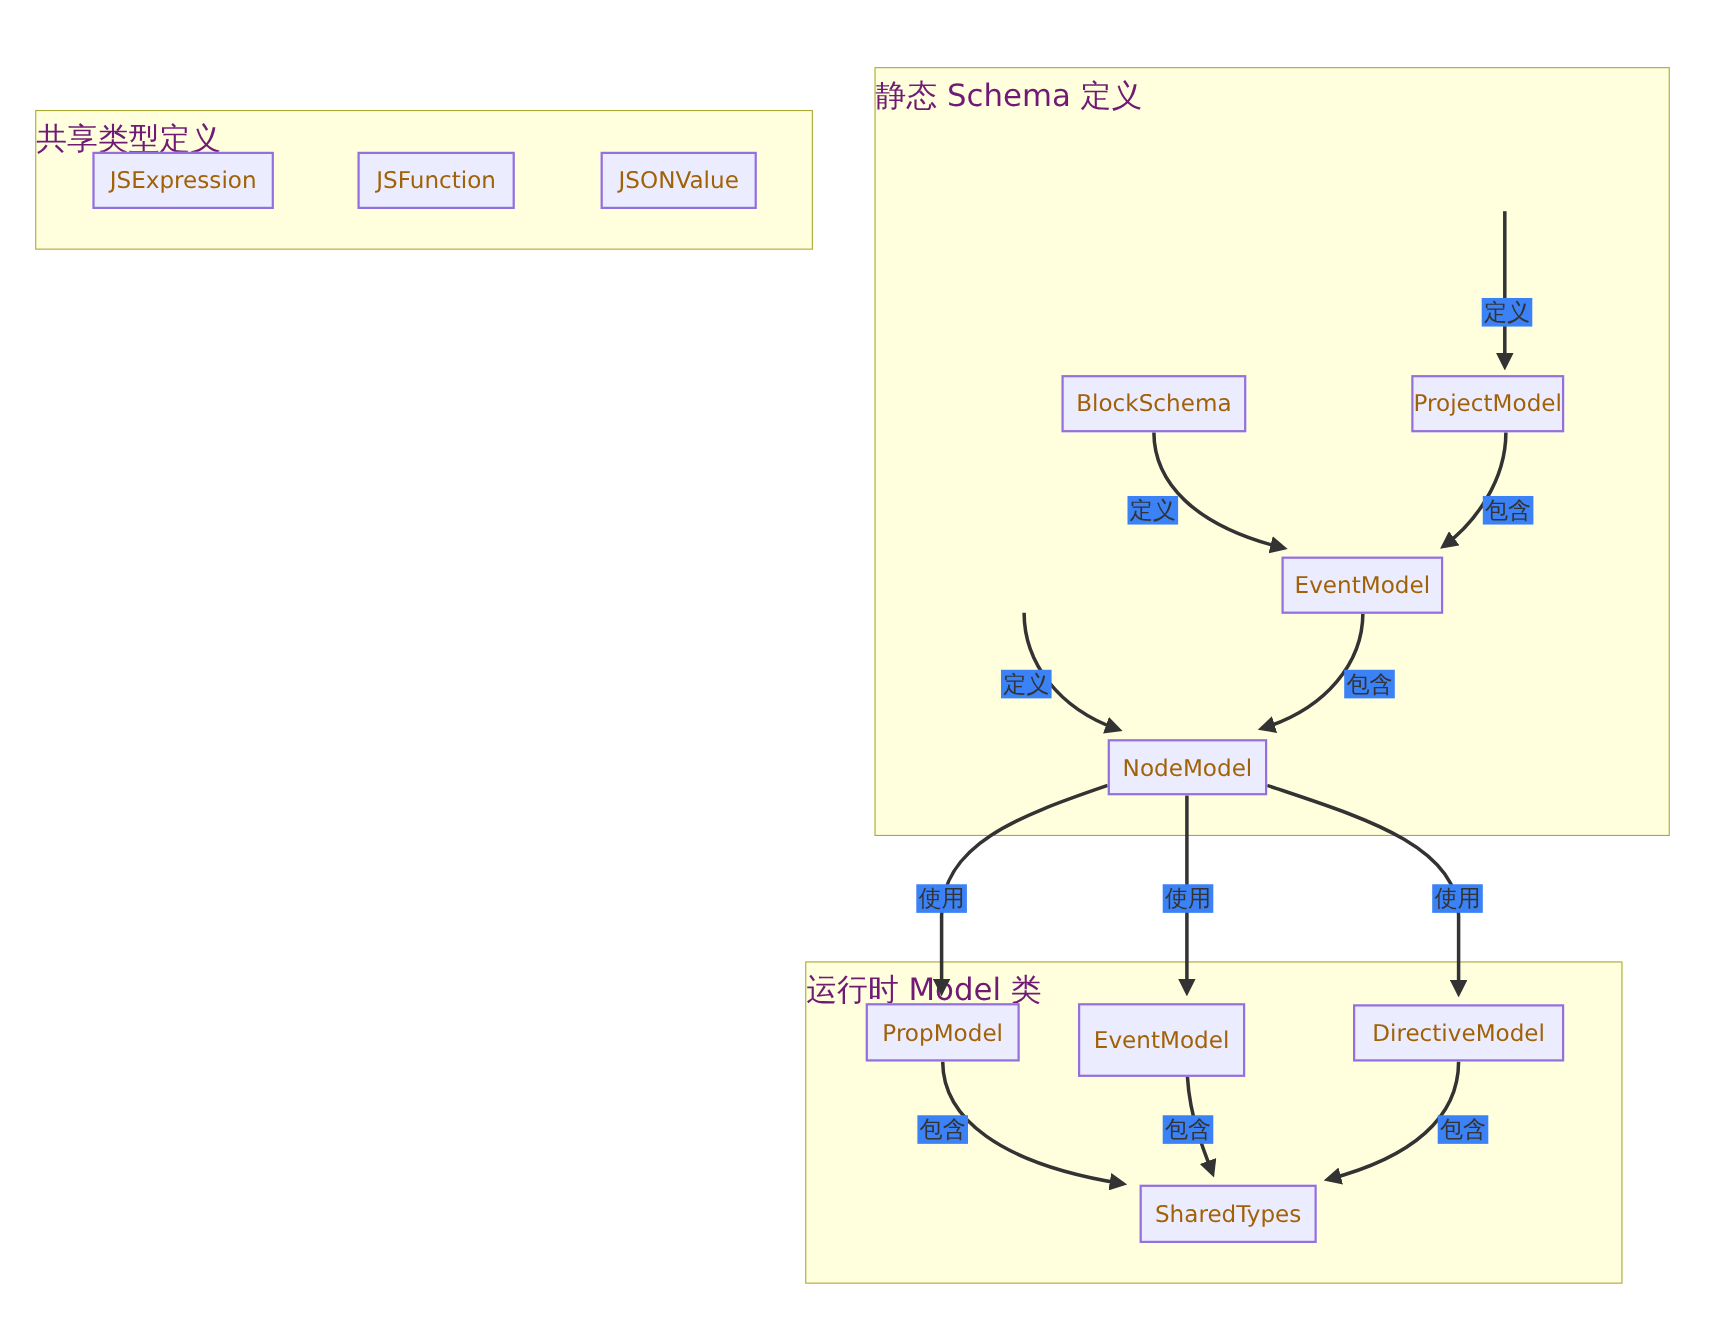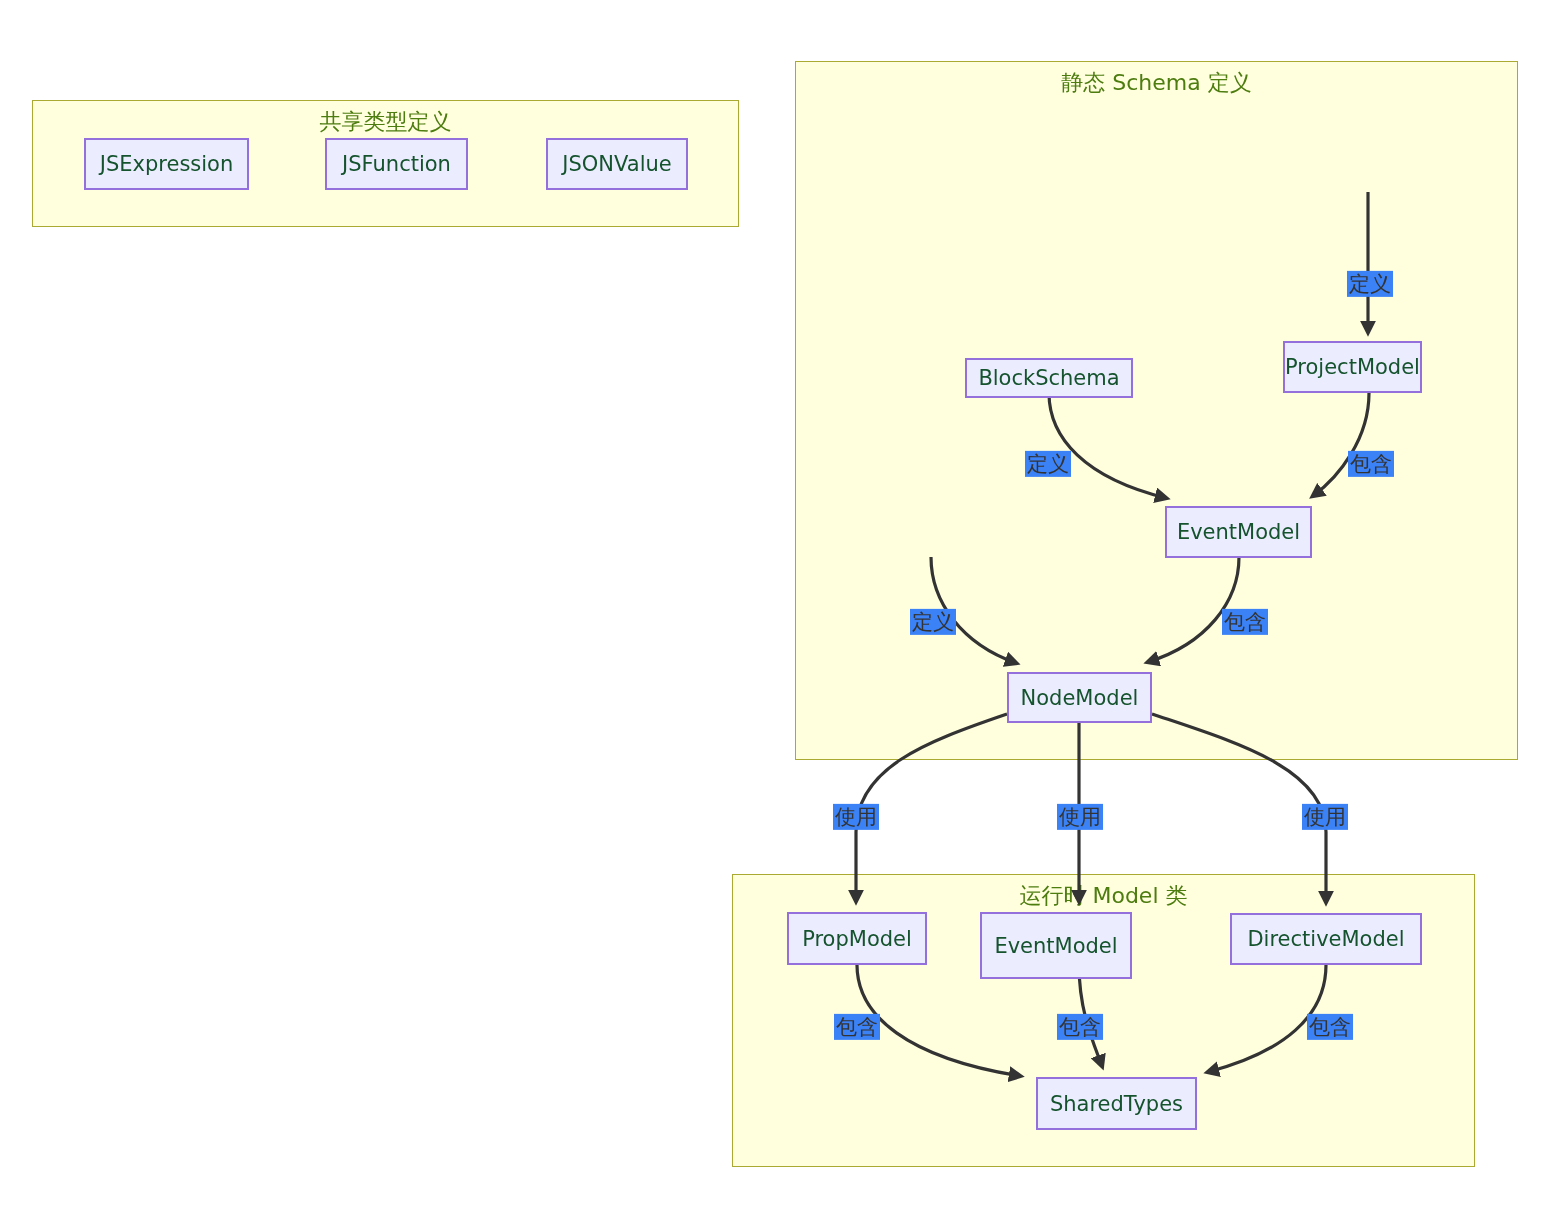--- a/index.html
+++ b/index.html
@@ -20,23 +20,23 @@
     background: #ffffde;
     border: 1.5px solid #aaaa33;
     box-sizing: border-box;
     z-index: 1;
   }
   .cluster-title {
     position: absolute;
     top: 6px;
     left: 0;
     width: 100%;
-    text-align: center;
-    font-size: 22px;
-    color: #4d7c0f;
+    text-align: left;
+    font-size: 28px;
+    color: #701a75;
     z-index: 2;
   }
   #edges-layer {
     position: absolute;
     left: 0;
     top: 0;
     z-index: 3;
   }
   .edge-path {
     fill: none;
@@ -48,21 +48,21 @@
     background: #ECECFF;
     border: 2px solid #9370DB;
     box-sizing: border-box;
     display: flex;
     align-items: center;
     justify-content: center;
     z-index: 4;
   }
   .node-label {
     font-size: 21px;
-    color: #14532d;
+    color: #a16207;
     white-space: nowrap;
   }
   .edge-label {
     position: absolute;
     transform: translate(-50%, -50%);
     background: #3b82f6;
     color: #333333;
     font-size: 21px;
     line-height: 1.25;
     padding: 0 2px;
@@ -116,21 +116,21 @@
     <div class="edge-label" style="left: 1330px; top: 1027px;">包含</div>
     <div class="node" style="left: 84px; top: 138px; width: 165px; height: 52px;">
       <span class="node-label">JSExpression</span>
     </div>
     <div class="node" style="left: 325px; top: 138px; width: 143px; height: 52px;">
       <span class="node-label">JSFunction</span>
     </div>
     <div class="node" style="left: 546px; top: 138px; width: 142px; height: 52px;">
       <span class="node-label">JSONValue</span>
     </div>
-    <div class="node" style="left: 965px; top: 358px; width: 168px; height: 40px;">
+    <div class="node" style="left: 965px; top: 341px; width: 168px; height: 52px;">
       <span class="node-label">BlockSchema</span>
     </div>
     <div class="node" style="left: 1283px; top: 341px; width: 139px; height: 52px;">
       <span class="node-label">ProjectModel</span>
     </div>
     <div class="node" style="left: 1165px; top: 506px; width: 147px; height: 52px;">
       <span class="node-label">EventModel</span>
     </div>
     <div class="node" style="left: 1007px; top: 672px; width: 145px; height: 51px;">
       <span class="node-label">NodeModel</span>

